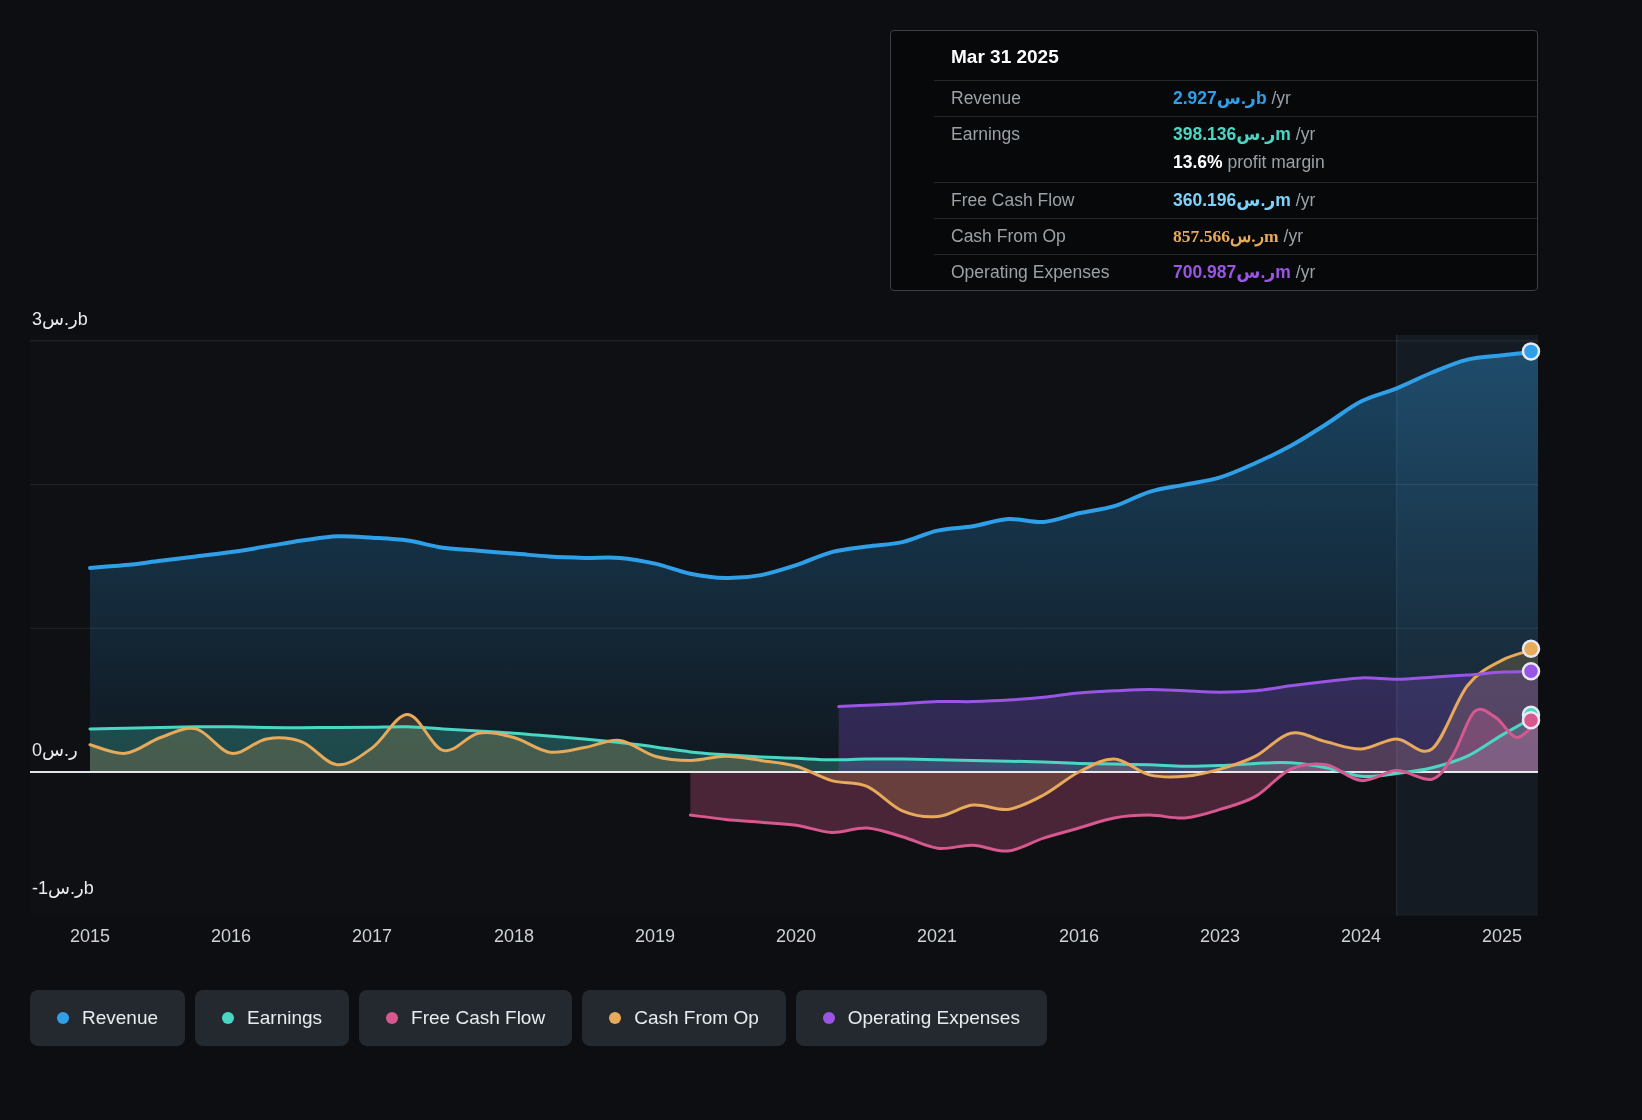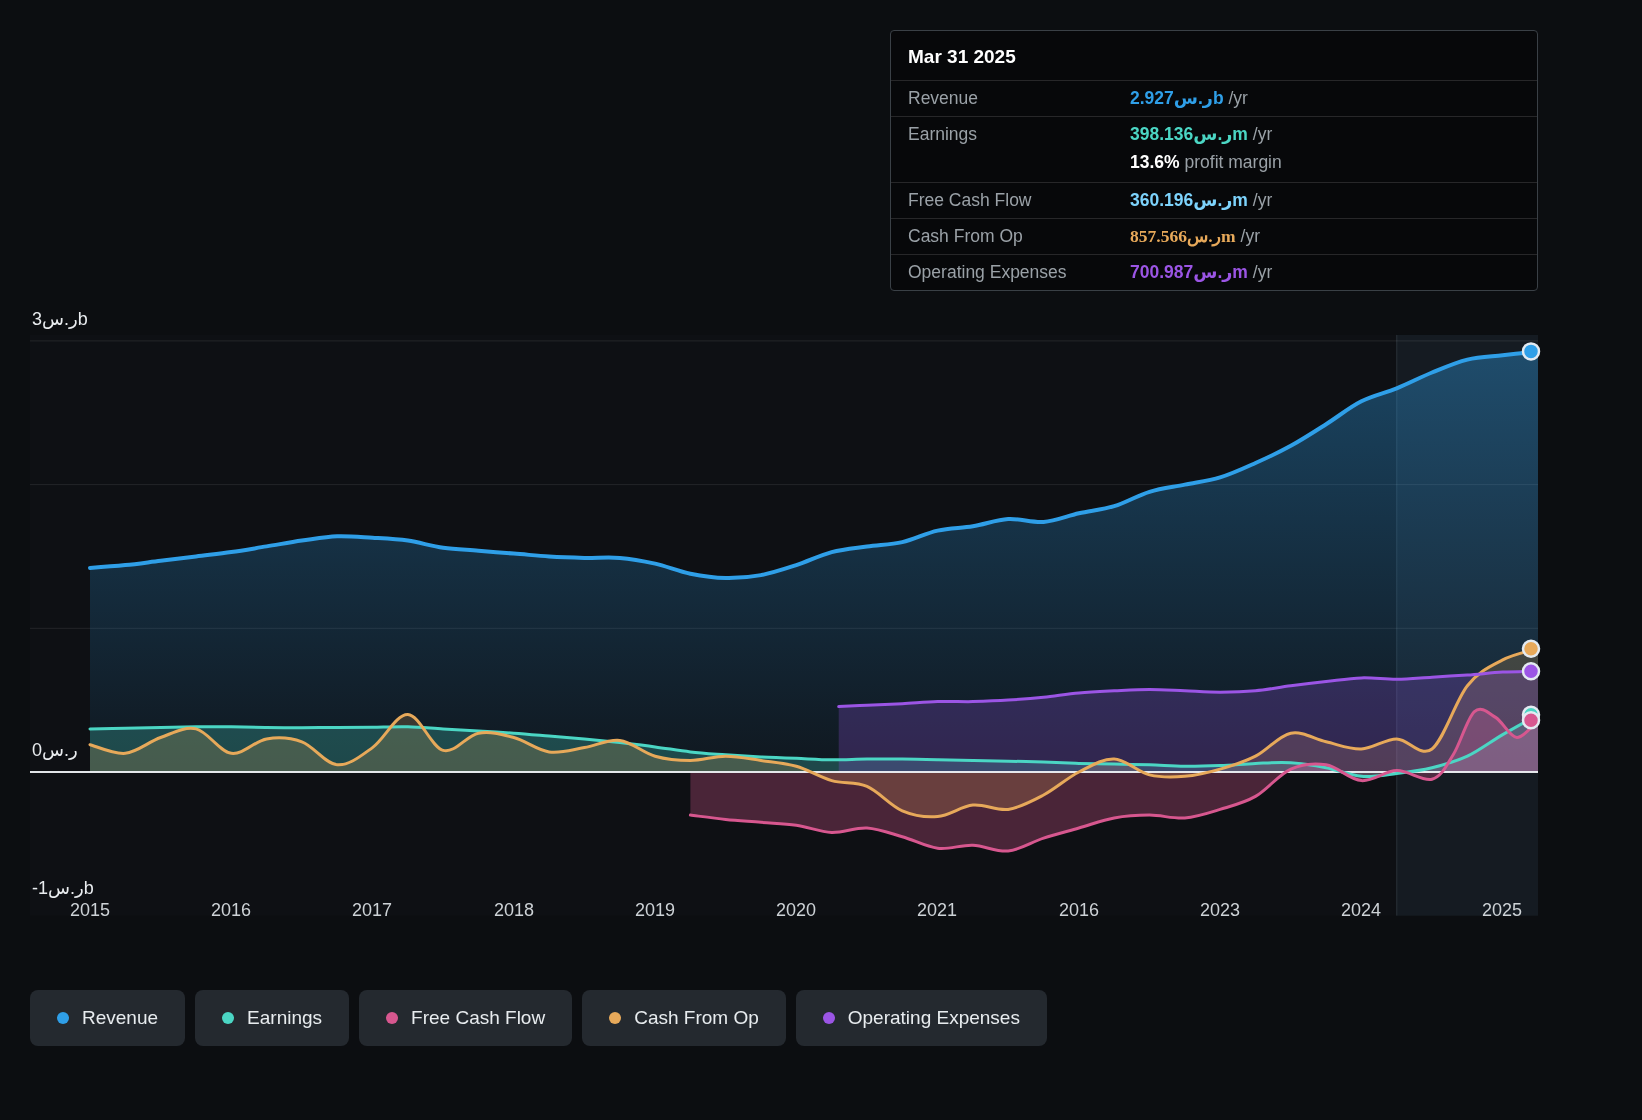--- a/index.html
+++ b/index.html
@@ -8,35 +8,35 @@
     background:#0c0e11;
     font-family:"Liberation Sans","DejaVu Sans",sans-serif;
     color:#e8eaec;
   }
   .chart-wrap{position:absolute;inset:0;}
   #chart-svg{position:absolute;left:0;top:0;}
 
   
   .tooltip{
     position:absolute;left:890px;top:30px;width:648px;box-sizing:border-box;
-    background:#07080a;border:1px solid #3a4046;border-radius:4px;z-index:6;
+    background:#07080a;border:1px solid #3a4046;border-radius:4px;z-index:6;padding-left:43px;
   }
   .tt-title{font-size:19px;font-weight:700;color:#ffffff;padding:15px 17px 12px;}
   .tt-row{display:flex;align-items:baseline;padding:7px 17px;border-top:1px solid rgba(255,255,255,0.13);font-size:17.5px;}
   .tt-row.no-line{border-top:none;padding-top:0;padding-bottom:9px;}
   .tt-label{flex:0 0 222px;color:#9aa1a7;}
   .tt-value b{font-weight:700;}
   .tt-suffix{color:#9aa1a7;white-space:pre-wrap;text-align:right;}
 
   
   .ylabel{position:absolute;left:32px;font-size:18px;color:#e9ecef;z-index:3;text-align:right;}
   .ylabel.y3{top:308px;}
   .ylabel.y0{top:739px;}
   .ylabel.ym1{top:877px;}
-  .xlabel{position:absolute;top:900px;font-size:18px;color:#cdd2d6;transform:translateX(-50%);z-index:3;}
+  .xlabel{position:absolute;top:926px;font-size:18px;color:#cdd2d6;transform:translateX(-50%);z-index:3;}
 
   
   .legend{position:absolute;left:30px;top:990px;display:flex;gap:10px;z-index:4;}
   .pill{
     display:flex;align-items:center;gap:13px;background:#24292f;border-radius:8px;
     height:56px;padding:0 27px;font-size:19px;color:#e8ecef;cursor:pointer;user-select:none;
   }
   .dot{width:12px;height:12px;border-radius:50%;flex:0 0 auto;}
 </style>
 </head>

